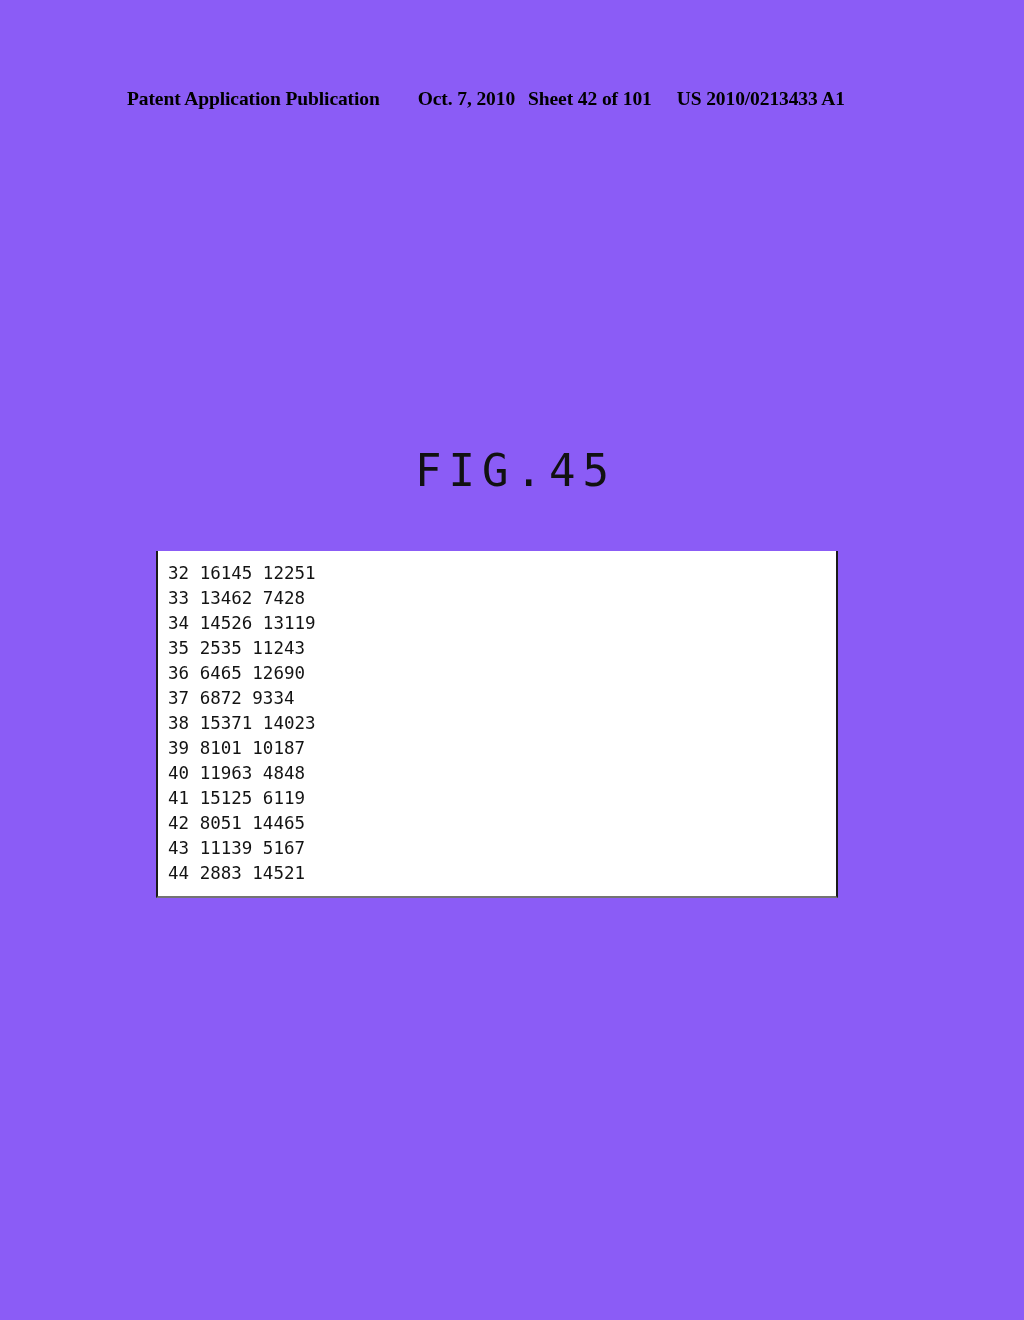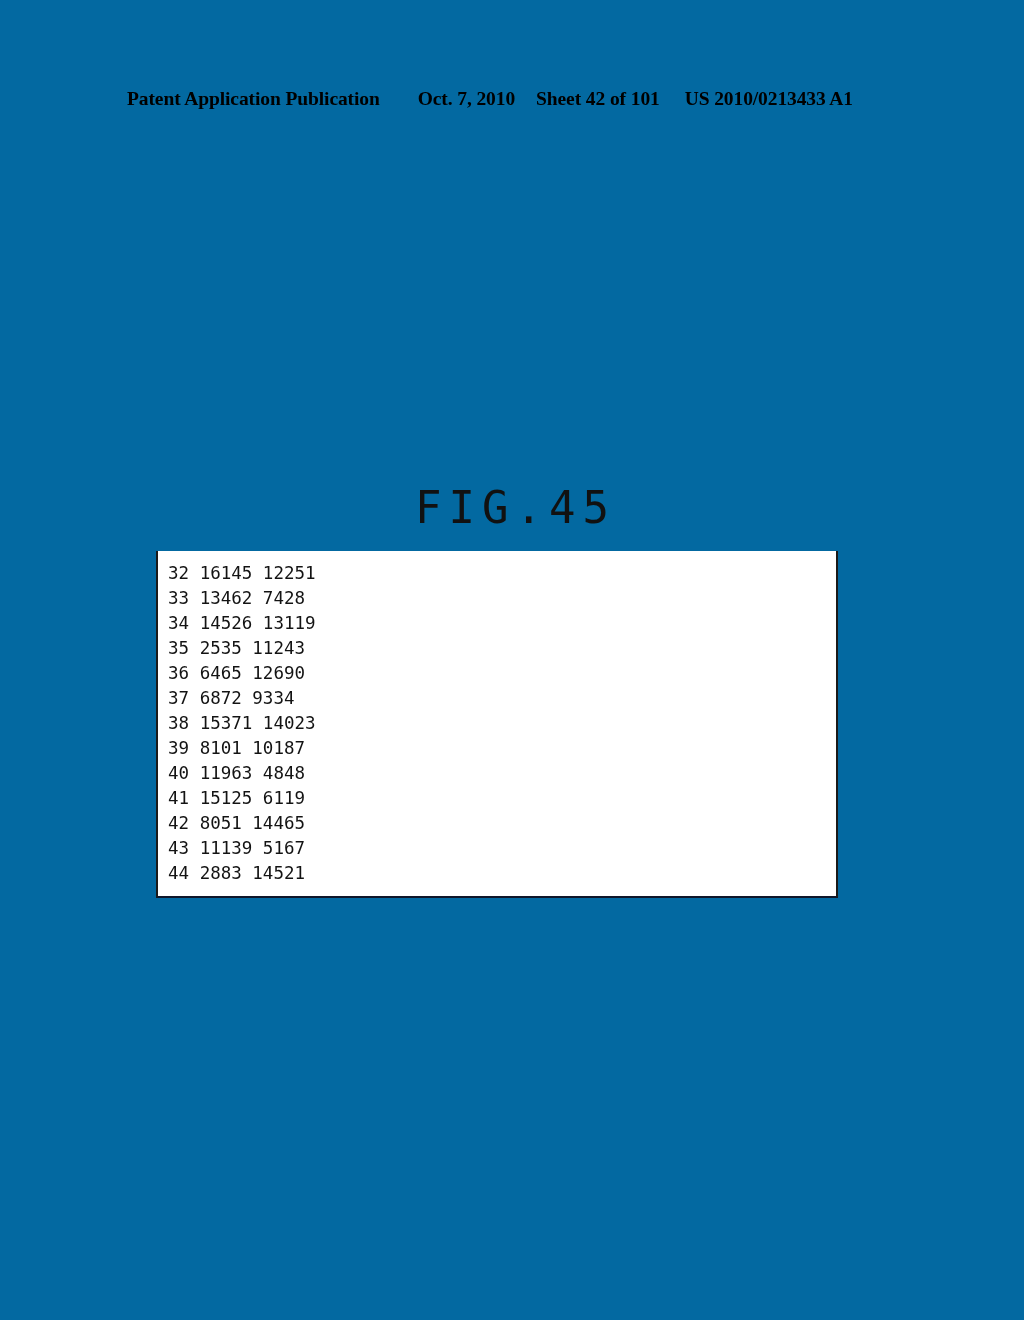--- a/index.html
+++ b/index.html
@@ -4,21 +4,21 @@
 <style>
   html, body {
     margin: 0;
     padding: 0;
     background: #ffffff;
   }
   .page {
     position: relative;
     width: 1024px;
     height: 1320px;
-    background: #0369a1;
+    background: #8b5cf6;
     overflow: hidden;
   }
 
   
   .pub-header {
     position: absolute;
     left: 127px;
     top: 88px;
     width: 760px;
     height: 26px;
@@ -26,50 +26,50 @@
     flex-direction: row;
     align-items: baseline;
     white-space: nowrap;
     font-family: "Liberation Serif", "DejaVu Serif", serif;
     font-weight: bold;
     font-size: 19.5px;
     color: #000000;
     letter-spacing: -0.1px;
   }
   .pub-header .seg-title   { margin-right: 38px; }
-  .pub-header .seg-date    { margin-right: 21px; }
+  .pub-header .seg-date    { margin-right: 13px; }
   .pub-header .seg-sheet   { margin-right: 25px; }
   .pub-header .seg-docnum  { }
 
   
   .fig-label {
     position: absolute;
     left: 0;
-    top: 482px;
+    top: 445px;
     width: 1024px;
     text-align: center;
     font-family: "DejaVu Sans Mono", "Liberation Mono", monospace;
     font-size: 44px;
     font-weight: 400;
     letter-spacing: 7px;
     color: #111111;
     text-indent: 7px;
   }
 
   
   .fig-frame {
     position: absolute;
     left: 156px;
     top: 551px;
     width: 682px;
     height: 347px;
     box-sizing: border-box;
     border-left: 2px solid #1a1a1a;
     border-right: 2px solid #1a1a1a;
-    border-bottom: 2px solid #0f172a;
+    border-bottom: 2px solid #737373;
     border-top: none;
     background: #ffffff;
   }
 
   
   .listing {
     position: absolute;
     left: 10px;
     top: 10px;
     font-family: "DejaVu Sans Mono", "Liberation Mono", monospace;

